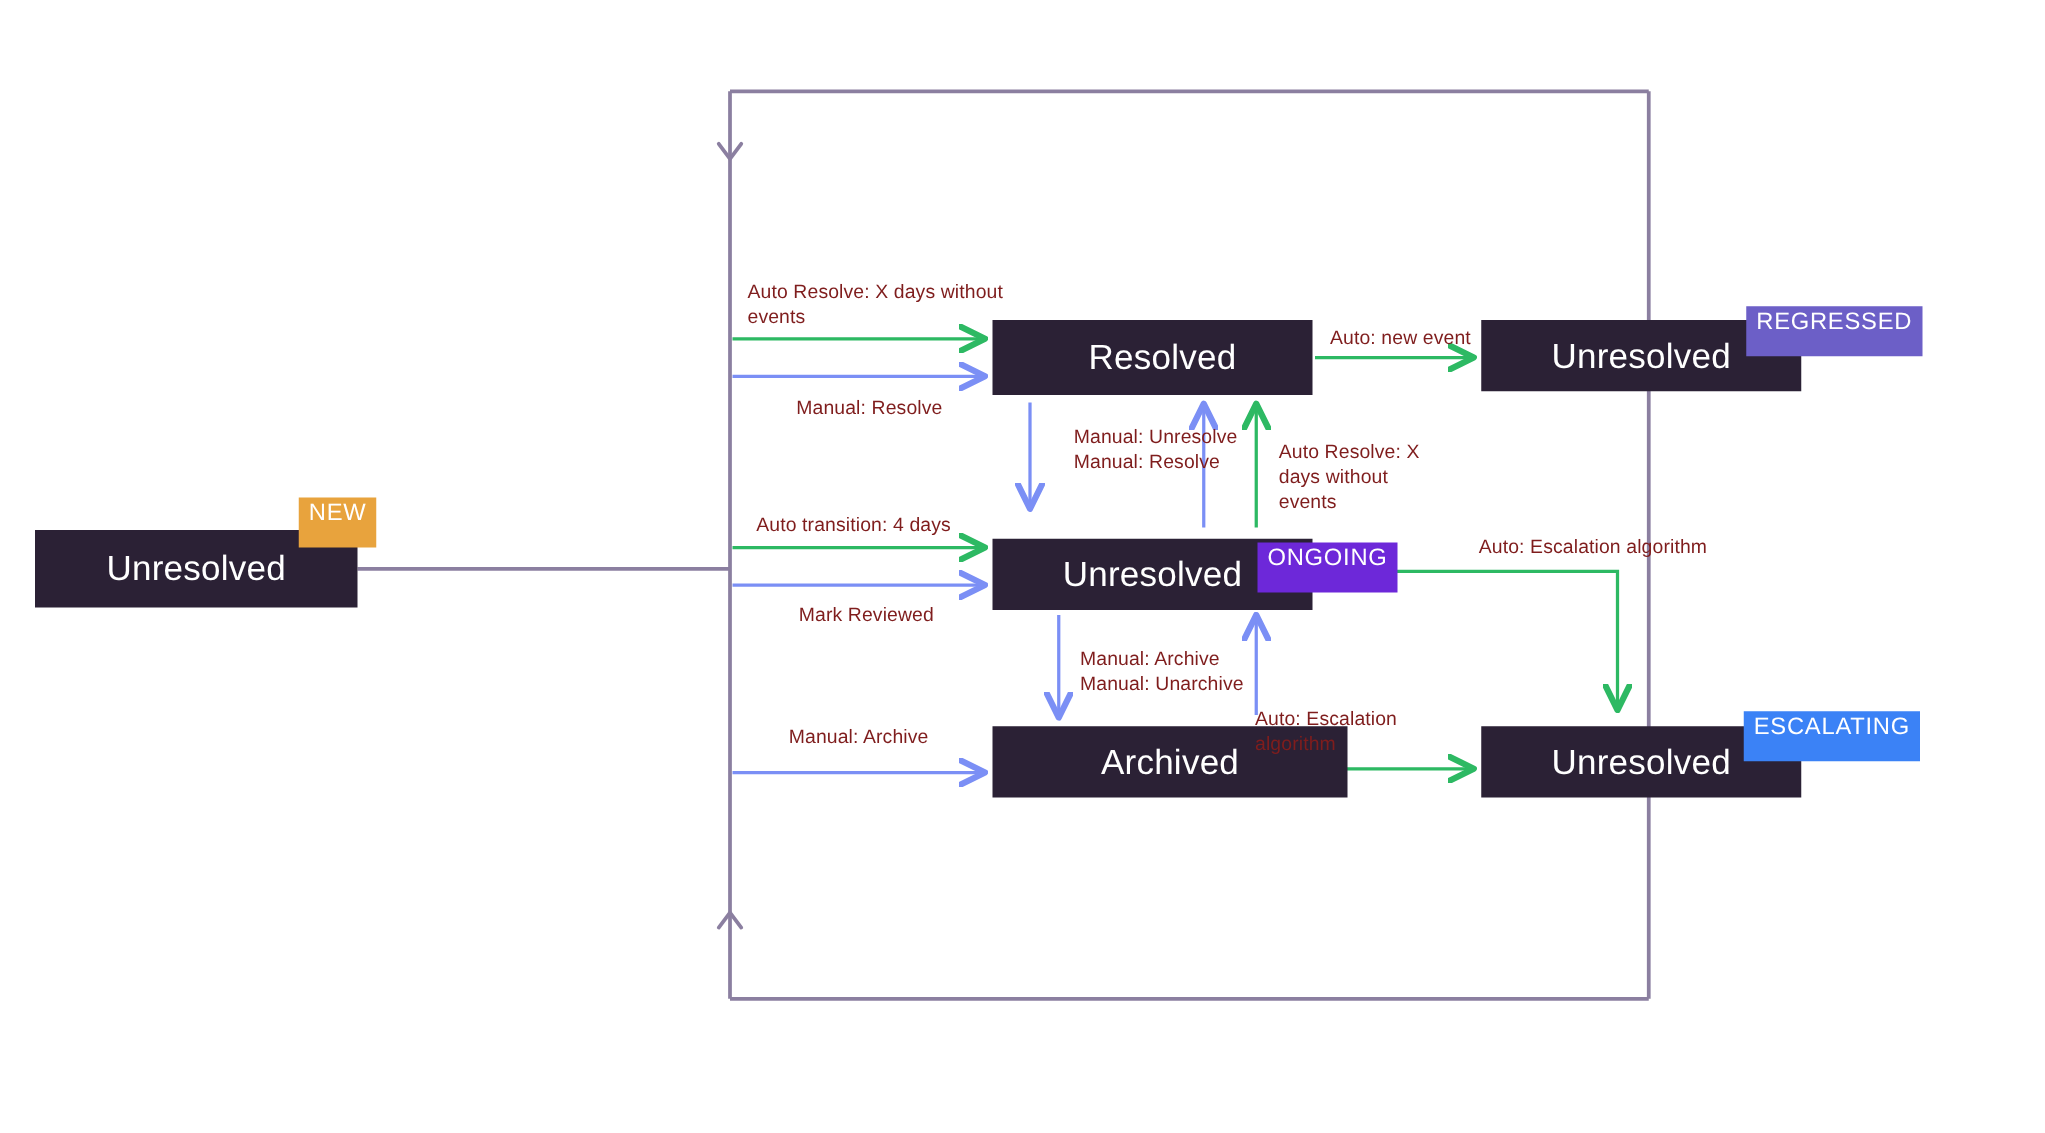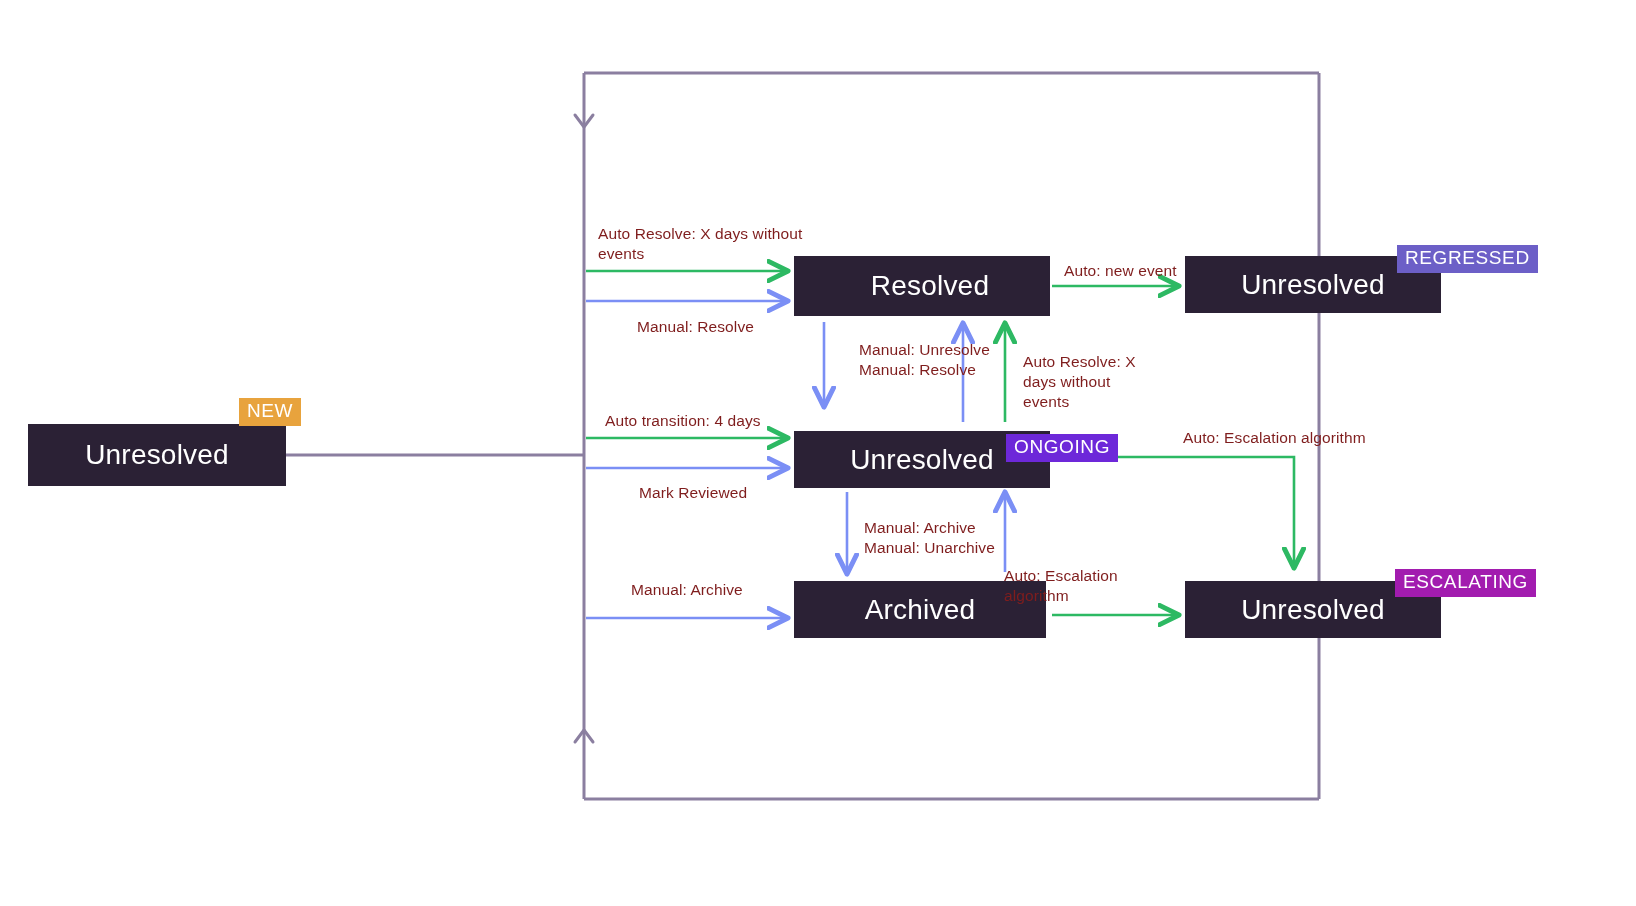--- a/index.html
+++ b/index.html
@@ -38,21 +38,21 @@
     font-family: "Liberation Sans", sans-serif;
     letter-spacing: 0.2px;
     box-sizing: border-box;
   }
   .badge {
     position: absolute;
     color: #ffffff;
     font-size: 19px;
     font-family: "Liberation Sans", sans-serif;
     letter-spacing: 0.6px;
-    padding: 3px 8px 5px 8px;
+    padding: 3px 8px 17px 8px;
     box-sizing: border-box;
     white-space: nowrap;
     line-height: 1.05;
   }
   .edge-label {
     position: absolute;
     color: #7f1d1d;
     font-size: 15.5px;
     font-family: "Liberation Sans", sans-serif;
     line-height: 1.28;
@@ -115,21 +115,21 @@
   </div>
 
   <div class="node" style="left:794px; top:256px; width:256px; height:60px;padding-left:16px;">
     <span>Resolved</span>
   </div>
 
   <div class="node" style="left:794px; top:431px; width:256px; height:57px;">
     <span>Unresolved</span>
   </div>
 
-  <div class="node" style="left:794px; top:581px; width:252px; height:57px;">
+  <div class="node" style="left:794px; top:581px; width:284px; height:57px;">
     <span>Archived</span>
   </div>
 
   <div class="node" style="left:1185px; top:256px; width:256px; height:57px;">
     <span>Unresolved</span>
   </div>
 
   <div class="node" style="left:1185px; top:581px; width:256px; height:57px;">
     <span>Unresolved</span>
   </div>
@@ -139,21 +139,21 @@
   </div>
 
   <div class="badge" style="left:1006px; top:434px; background:#6d28d9;">
     <span>ONGOING</span>
   </div>
 
   <div class="badge" style="left:1397px; top:245px; background:#6c5fc7;">
     <span>REGRESSED</span>
   </div>
 
-  <div class="badge" style="left:1395px; top:569px; background:#a21caf;">
+  <div class="badge" style="left:1395px; top:569px; background:#3b82f6;">
     <span>ESCALATING</span>
   </div>
 
   <div class="edge-label" style="left:598px; top:224px; width:210px;">Auto Resolve: X days without
 events</div>
 
   <div class="edge-label" style="left:637px; top:317px;">Manual: Resolve</div>
 
   <div class="edge-label" style="left:1064px; top:261px;">Auto: new event</div>
 

